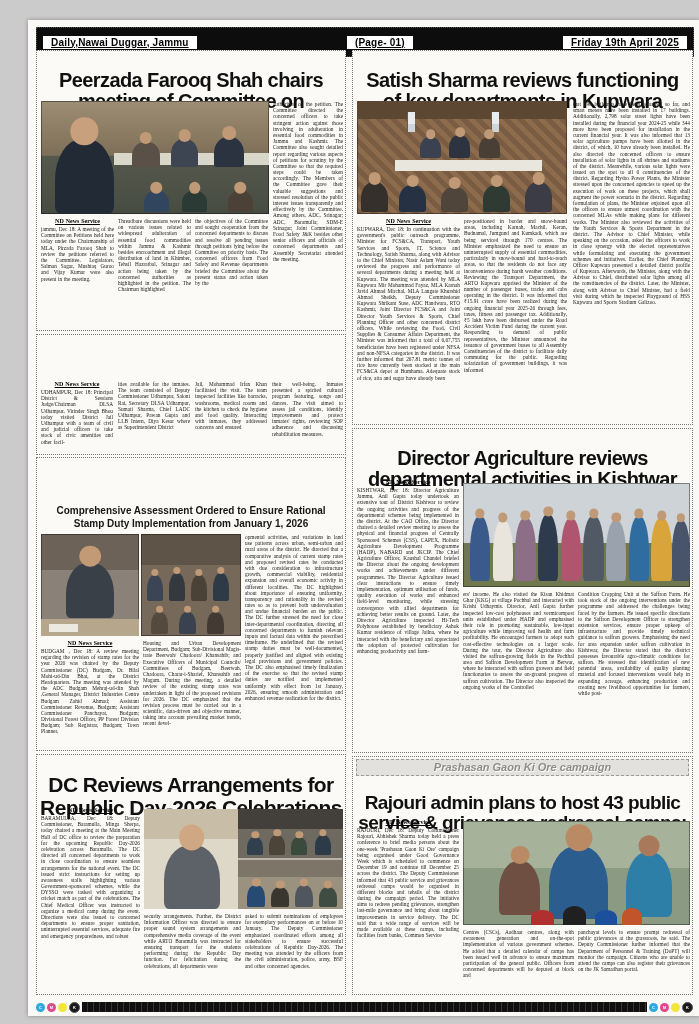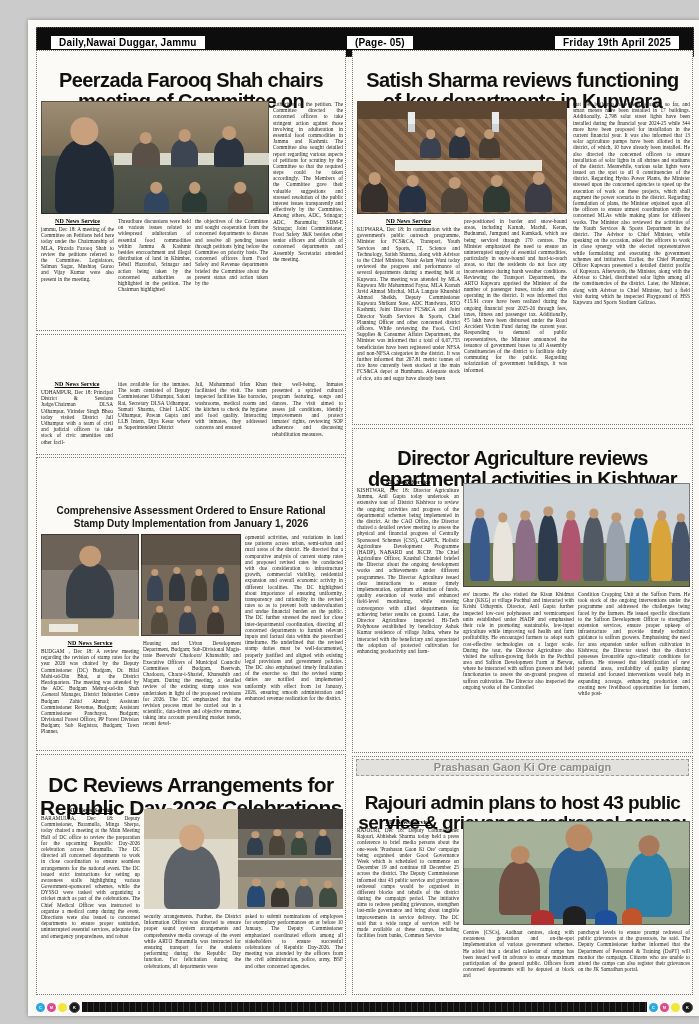--- a/index.html
+++ b/index.html
@@ -1,46 +1,46 @@
 <!DOCTYPE html>
 <html><head>
 <meta charset="utf-8">
 <style>
   html,body{margin:0;padding:0;}
   body{width:699px;height:1024px;position:relative;background:#cbcbcb;font-family:"Liberation Serif",serif;overflow:hidden;}
   .page{position:absolute;left:28px;top:20px;width:671px;height:996px;background:#faf9f5;box-shadow:0 0 4px rgba(0,0,0,.35);}
   
-  .masthead{position:absolute;left:8px;top:7px;width:658px;height:30px;background:#0d0d0d;display:flex;align-items:center;justify-content:space-between;padding:0 14px;box-sizing:border-box;border:1px dotted #555;}
+  .masthead{position:absolute;left:8px;top:7px;width:658px;height:30px;background:#0d0d0d;display:flex;align-items:center;justify-content:space-between;padding:0 6px;box-sizing:border-box;border:1px dotted #555;text-decoration:underline;}
   .mastbox{background:#fff;color:#000;font-family:"Liberation Sans",sans-serif;font-weight:bold;font-size:10px;padding:1px 8px;white-space:nowrap;letter-spacing:.2px;}
   
   .article{position:absolute;border:1px dotted #777;background:#fbfaf6;box-sizing:border-box;overflow:hidden;}
   .headline{position:absolute;left:2px;right:2px;text-align:center;font-family:"Liberation Sans",sans-serif;font-weight:bold;color:#101010;letter-spacing:-.6px;line-height:1.06;}
   .subhead{position:absolute;left:4px;right:4px;text-align:center;font-family:"Liberation Sans",sans-serif;font-weight:bold;font-size:10px;line-height:1.25;color:#161616;}
-  .kicker{position:absolute;height:15px;background:#e2e1dd;border:1px dashed #9a9a96;text-align:center;font-family:"Liberation Sans",sans-serif;font-weight:bold;font-size:11px;color:#8d8d88;text-shadow:.6px .6px 0 #fff;line-height:15px;}
+  .kicker{position:absolute;height:15px;background:#e2e1dd;border:1px dashed #9a9a96;text-align:center;font-family:"Liberation Sans",sans-serif;font-weight:bold;font-size:11px;color:#8d8d88;text-shadow:.6px .6px 0 #fff;line-height:15px;font-style:italic;}
   .col{position:absolute;font-size:5.3px;line-height:1.17;text-align:justify;color:#1b1b1b;overflow:hidden;word-spacing:.4px;}
   .byline{font-weight:bold;text-decoration:underline;text-align:center;font-size:6px;margin-bottom:1px;color:#000;}
   
   .photo{position:absolute;overflow:hidden;background:#8a7a64;box-shadow:inset 0 0 0 1px rgba(0,0,0,.4);}
   .fig{position:absolute;border-radius:45% 45% 10% 10%/55% 55% 10% 10%;}
   .fig::before{content:"";position:absolute;left:50%;top:0;transform:translate(-50%,-80%);width:46%;aspect-ratio:1/1;border-radius:50%;background:var(--skin,#c09a77);}
   .strip{position:absolute;}
   .flag{position:absolute;width:7px;height:20px;background:linear-gradient(180deg,#e8ecef 0 60%,#cfd6da 60% 100%);border-left:1px solid #6b5b43;}
   
   .printbar{position:absolute;display:flex;align-items:center;gap:2px;}
   .bar{height:10px;flex:1;background:repeating-linear-gradient(90deg,#101010 0 5px,#353535 5px 6px);}
   .regdot{width:9px;height:9px;border-radius:50%;font-family:"Liberation Sans",sans-serif;font-size:4px;font-weight:bold;color:#fff;display:flex;align-items:center;justify-content:center;flex:0 0 auto;}
 </style>
 </head>
 <body>
 
 <div class="page">
 
   <div class="masthead">
     <span class="mastbox">Daily,Nawai Duggar, Jammu</span>
-    <span class="mastbox">(Page- 05)</span>
+    <span class="mastbox">(Page- 01)</span>
     <span class="mastbox">Friday 19th April 2025</span>
   </div>
 
   <section class="article" style="left:8px;top:30px;width:310px;height:281px;">
     <h2 class="headline" style="top:2px;font-size:20px;">Peerzada Farooq Shah chairs meeting of Committee on Petitions</h2>
     <div class="photo" style="left:4px;top:50px;width:228px;height:113px;background:linear-gradient(180deg,#9d8d74 0%,#7e6f58 48%,#55584c 49%,#474c42 100%);">
       <div class="strip" style="left:32%;top:46%;width:68%;height:11%;background:#d9d7c9;"></div>
       <div class="fig" style="left:6%;bottom:0;width:26%;height:66%;background:#222a36;--skin:#c9a07e;"></div>
       <div class="fig" style="left:40%;bottom:42%;width:12%;height:22%;background:#5a5048;"></div>
       <div class="fig" style="left:57%;bottom:42%;width:12%;height:24%;background:#3d4452;"></div>

